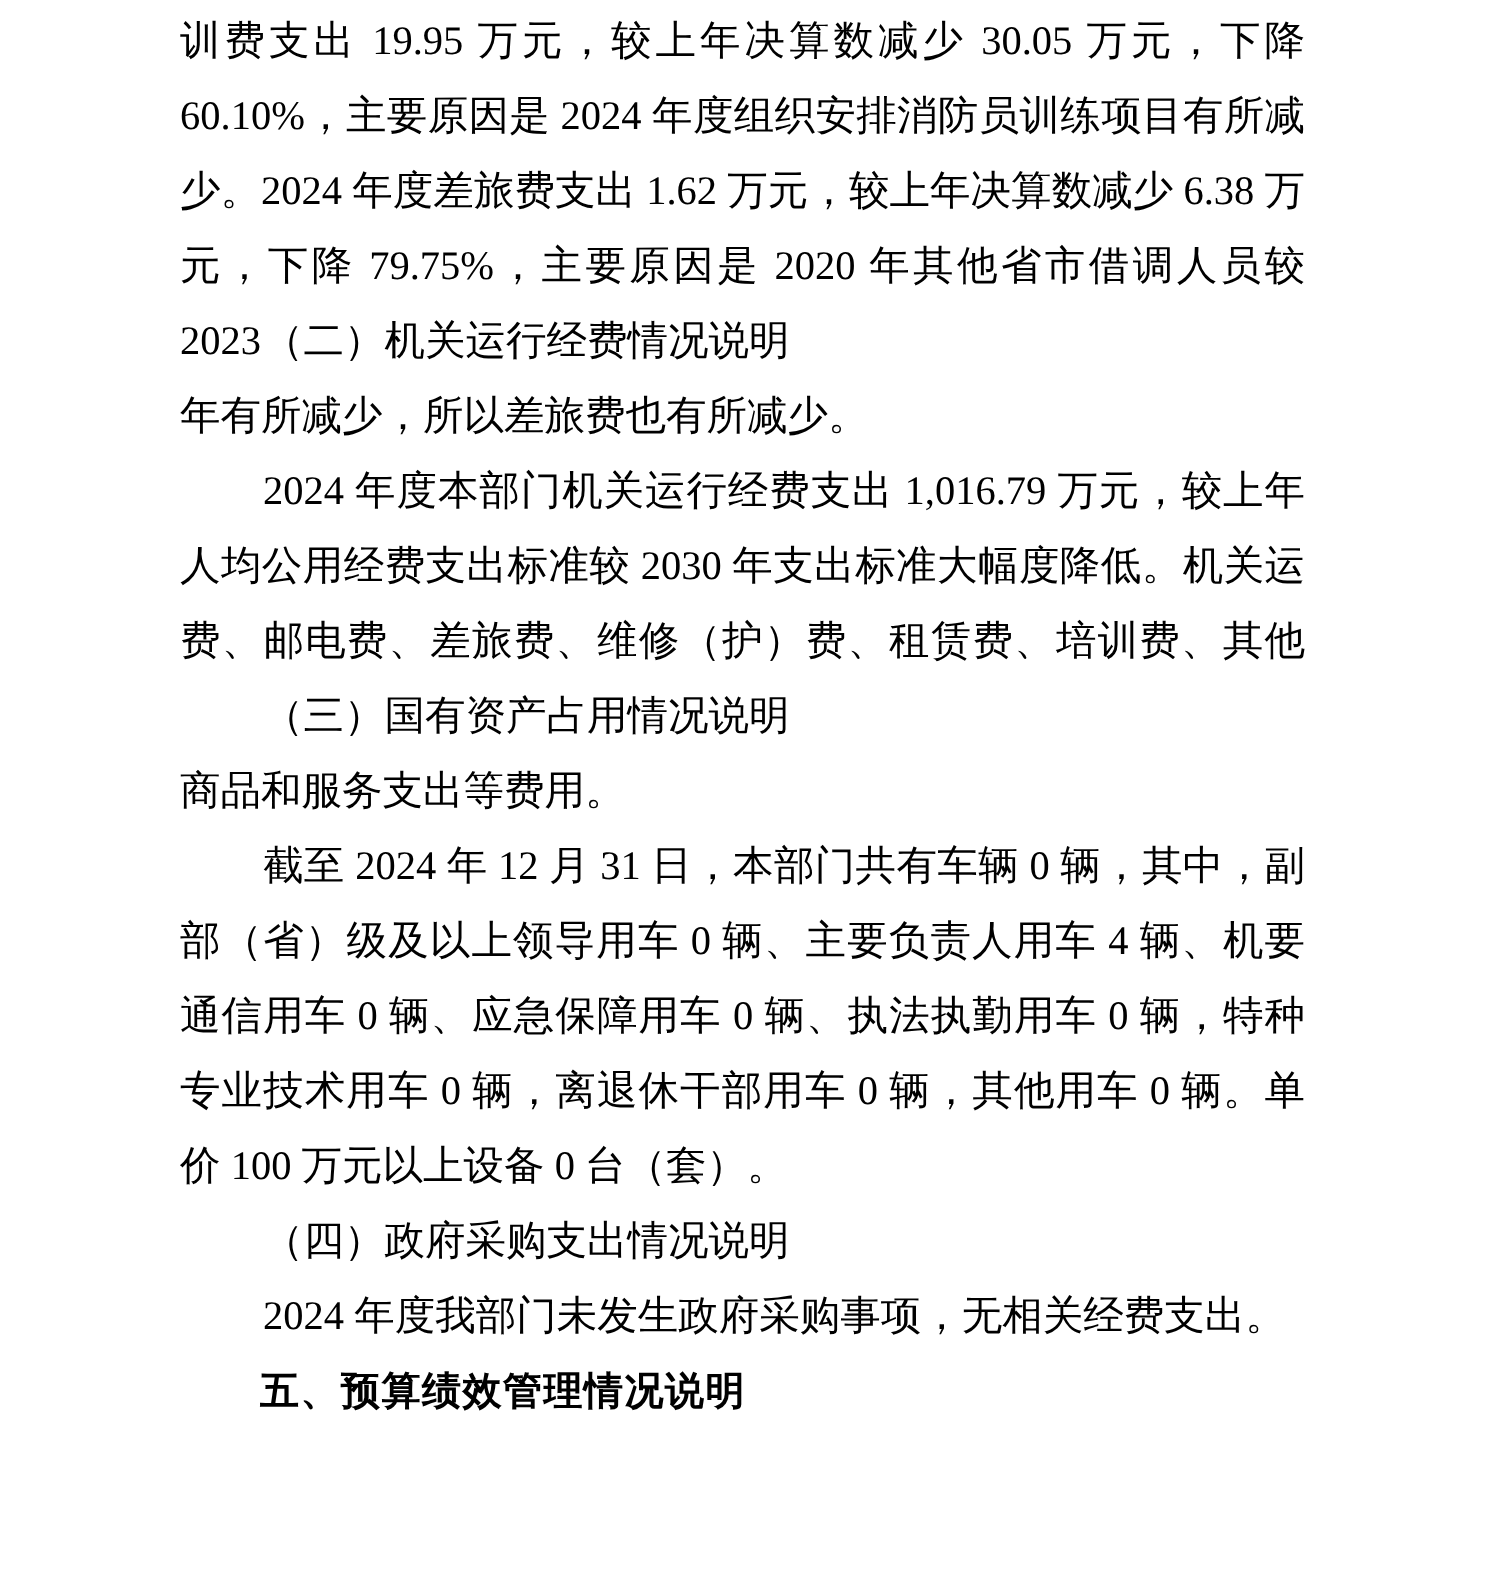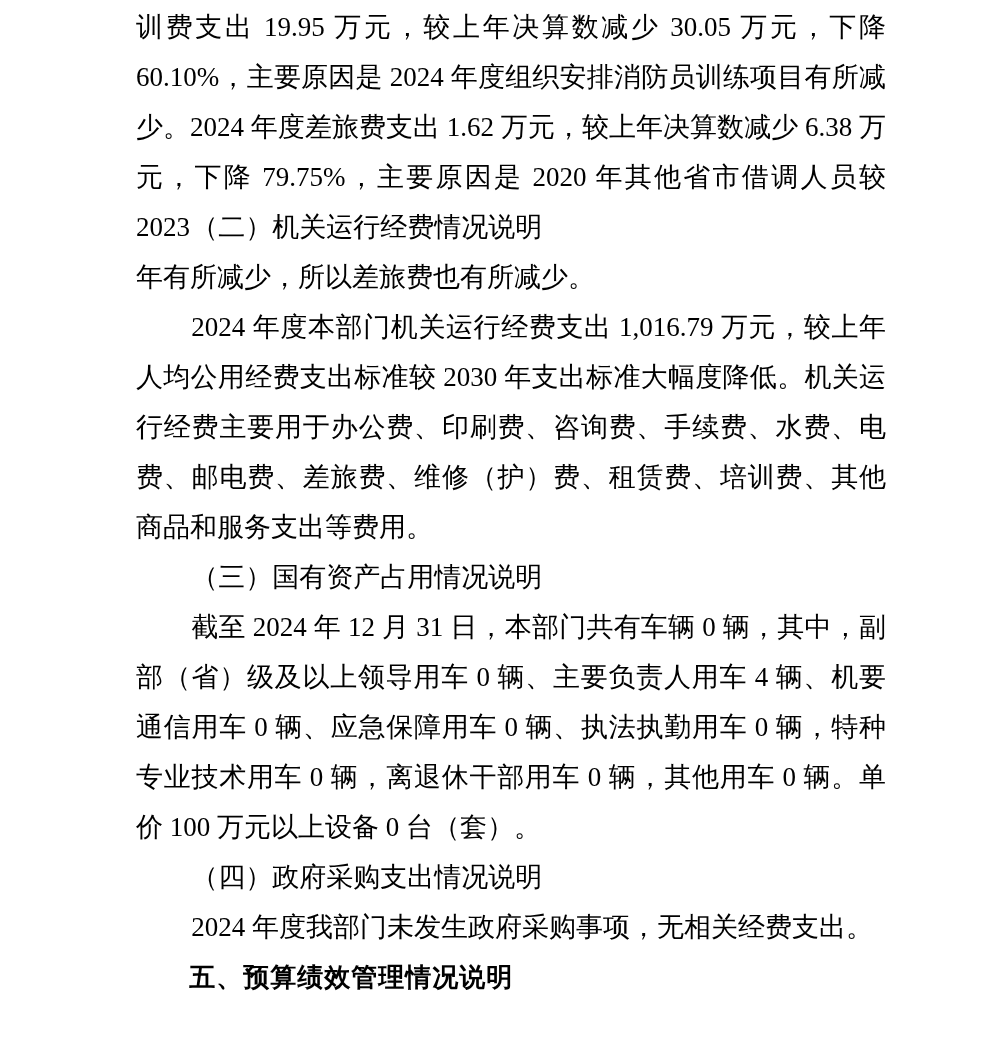--- a/index.html
+++ b/index.html
@@ -13,21 +13,21 @@
     width: 1000px;
     height: 1056px;
     background: #ffffff;
     overflow: hidden;
     font-family: "Liberation Serif", "DejaVu Serif", serif;
     color: #000000;
   }
 
   .textblock {
     position: absolute;
-    left: 136px;
+    left: 120px;
     top: 2px;
     width: 750px;
   }
 
   .line {
     font-size: 27px;
     line-height: 50px;
     height: 50px;
     white-space: nowrap;
     color: #000000;
@@ -61,24 +61,23 @@
 <div class="page">
   <div class="textblock">
     <div class="line j">训费支出 19.95 万元，较上年决算数减少 30.05 万元，下降</div>
     <div class="line j">60.10%，主要原因是 2024 年度组织安排消防员训练项目有所减</div>
     <div class="line j">少。2024 年度差旅费支出 1.62 万元，较上年决算数减少 6.38 万</div>
     <div class="line j">元，下降 79.75%，主要原因是 2020 年其他省市借调人员较 2023</div>
     <div class="line i">（二）机关运行经费情况说明</div>
     <div class="line">年有所减少，所以差旅费也有所减少。</div>
     <div class="line i j">2024 年度本部门机关运行经费支出 1,016.79 万元，较上年</div>
     <div class="line j">人均公用经费支出标准较 2030 年支出标准大幅度降低。机关运</div>
-    <div class="line j">行经费主要用于办公费、印刷费、咨询费、手续费、水费、电</div>
     <div class="line j">费、邮电费、差旅费、维修（护）费、租赁费、培训费、其他</div>
+    <div class="line i">（三）国有资产占用情况说明</div>
     <div class="line">商品和服务支出等费用。</div>
-    <div class="line i">（三）国有资产占用情况说明</div>
     <div class="line i j">截至 2024 年 12 月 31 日，本部门共有车辆 0 辆，其中，副</div>
     <div class="line j">部（省）级及以上领导用车 0 辆、主要负责人用车 4 辆、机要</div>
     <div class="line j">通信用车 0 辆、应急保障用车 0 辆、执法执勤用车 0 辆，特种</div>
     <div class="line j">专业技术用车 0 辆，离退休干部用车 0 辆，其他用车 0 辆。单</div>
     <div class="line">价 100 万元以上设备 0 台（套）。</div>
     <div class="line i">（四）政府采购支出情况说明</div>
     <div class="line i">2024 年度我部门未发生政府采购事项，无相关经费支出。</div>
     <div class="line i h">五、预算绩效管理情况说明</div>
   </div>
 </div>

